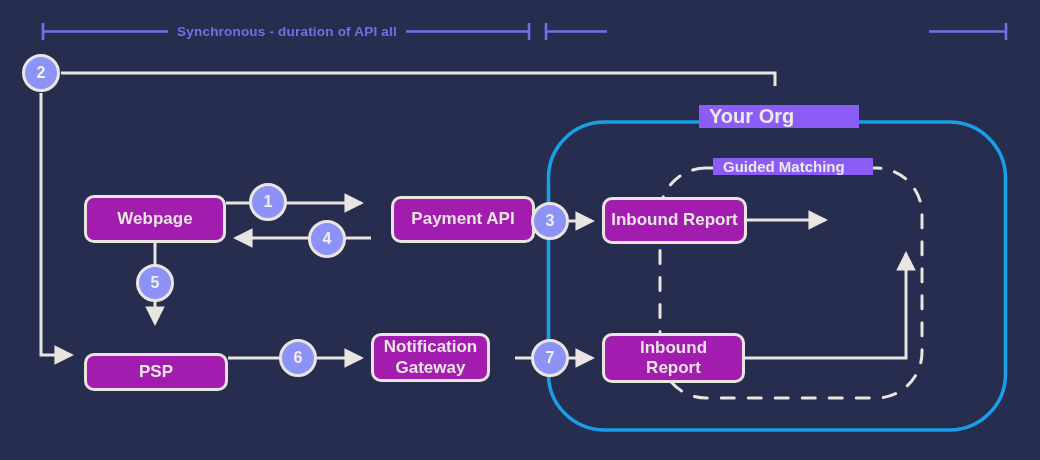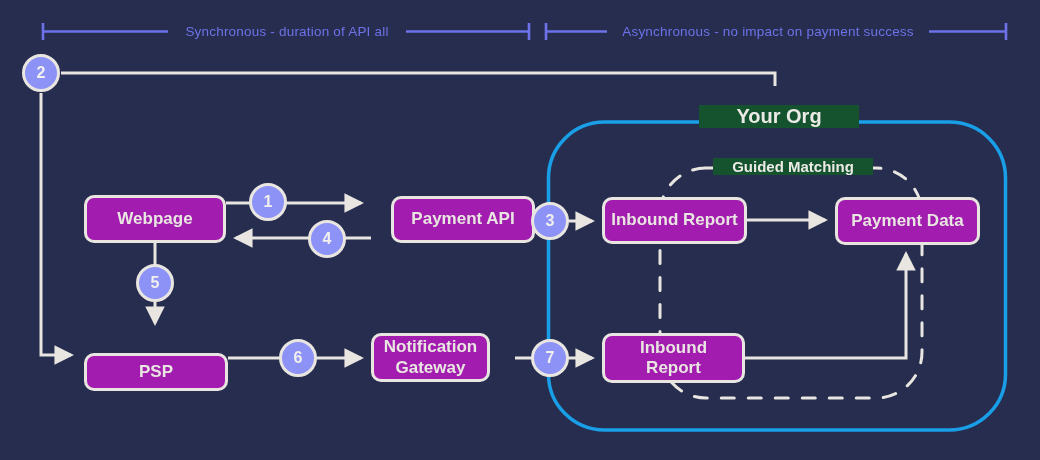--- a/index.html
+++ b/index.html
@@ -41,32 +41,32 @@
     background:#8d92f6;
     color:#f2f0ec;
     font-weight:bold;
     font-size:16px;
     display:flex;align-items:center;justify-content:center;
   }
   
   .bracket-label{
     position:absolute;
     color:#6d72e8;
-    font-weight:normal;
+    font-weight:bold;
     font-size:13.5px;
     text-align:center;
     letter-spacing:.2px;
   }
   
   .region-label{
     position:absolute;
-    background:#14532d;
+    background:#8b5cf6;
     color:#eceae7;
     font-weight:bold;
-    text-align:center;
+    text-align:left;
     padding:0 10px;
   }
   .region-label.your-org{font-size:20px;}
   .region-label.guided{font-size:15px;}
 </style>
 </head>
 <body>
 
 <div class="canvas">
 
@@ -102,31 +102,29 @@
       <path d="M155,243 V323" marker-end="url(#arrow)"></path>
       <path d="M228,358 H361" marker-end="url(#arrow)"></path>
       <path d="M515,221 H592" marker-end="url(#arrow)"></path>
       <path d="M515,358 H592" marker-end="url(#arrow)"></path>
       <path d="M747,220 H825" marker-end="url(#arrow)"></path>
       <path d="M745,358 H906 V254" marker-end="url(#arrow)"></path>
     </g>
   </svg>
 
   <div class="bracket-label" style="left:168px;top:24px;width:238px;">Synchronous - duration of API all</div>
-  <div class="bracket-label" style="left:607px;top:24px;width:322px;">Asynchronous - no impact on payment success</div>
 
   <div class="region-label your-org" style="left:699px;top:105px;width:140px;">Your Org</div>
   <div class="region-label guided" style="left:713px;top:158px;width:140px;">Guided Matching</div>
 
   <div class="node" style="left:84px;top:195px;width:142px;height:48px;">Webpage</div>
   <div class="node" style="left:391px;top:196px;width:144px;height:47px;">Payment API</div>
   <div class="node" style="left:84px;top:353px;width:144px;height:38px;">PSP</div>
   <div class="node" style="left:371px;top:333px;width:119px;height:49px;">Notification Gateway</div>
   <div class="node" style="left:602px;top:197px;width:145px;height:47px;">Inbound Report</div>
-  <div class="node" style="left:835px;top:197px;width:145px;height:48px;">Payment Data</div>
   <div class="node" style="left:602px;top:333px;width:143px;height:50px;">Inbound Report</div>
 
   <div class="step" style="left:22px;top:54px;">2</div>
   <div class="step" style="left:249px;top:183px;">1</div>
   <div class="step" style="left:308px;top:220px;">4</div>
   <div class="step" style="left:136px;top:264px;">5</div>
   <div class="step" style="left:531px;top:202px;">3</div>
   <div class="step" style="left:279px;top:339px;">6</div>
   <div class="step" style="left:531px;top:339px;">7</div>
 

